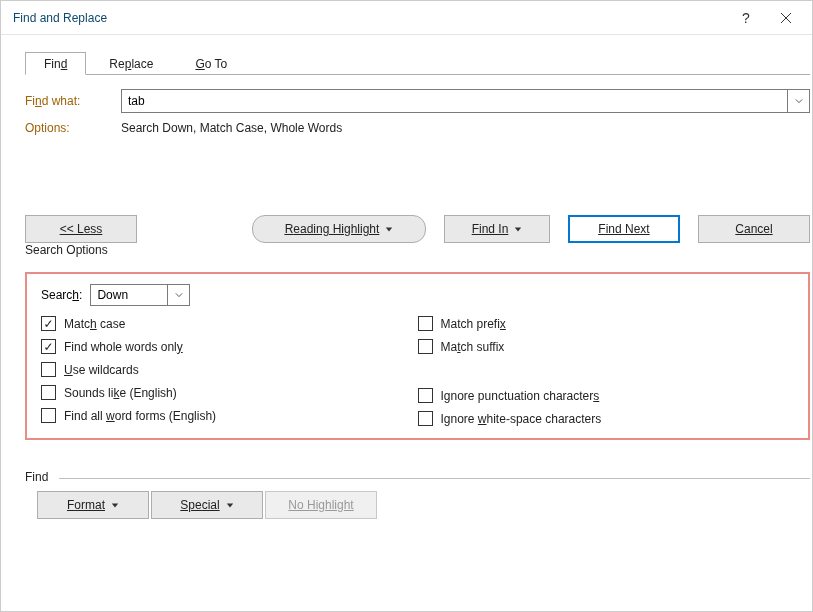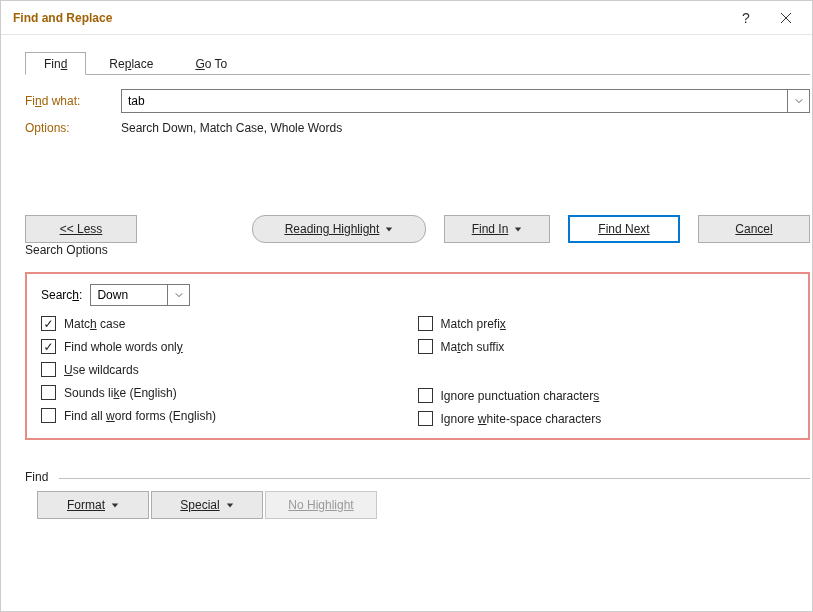--- a/index.html
+++ b/index.html
@@ -1,19 +1,19 @@
 <!DOCTYPE html>
 <html><head>
   <meta charset="utf-8">
   <style>
     * { box-sizing: border-box; font-family: "Segoe UI", Tahoma, sans-serif; font-size: 12px; }
     body { margin: 0; background:#fff; width:813px; height:612px; overflow:hidden; }
     .window { border:1px solid #ccc; width:813px; height:612px; display:flex; flex-direction:column; }
     .titlebar { display:flex; align-items:center; height:34px; padding:0 6px 0 12px; border-bottom:1px solid #e5e5e5; }
-    .title { flex:1; font-size:12px; color:#a16207;font-weight:bold; }
+    .title { flex:1; font-size:12px; color:#0c4a6e; }
     .tb-btn { width:40px; height:28px; display:flex; align-items:center; justify-content:center; color:#333; }
     .tb-btn svg { width:12px; height:12px; stroke:#333; stroke-width:1; fill:none; }
     .content { padding:16px 2px 12px 24px; flex:1; display:flex; flex-direction:column; position:relative; }
 
     
     .tabs { display:flex; border-bottom:1px solid #adadad; height:24px; }
     .tab { padding:4px 18px; border:1px solid transparent; border-bottom:none; margin-right:4px; cursor:default; color:#222; position:relative; top:1px; }
     .tab.active { border:1px solid #adadad; border-bottom:1px solid #fff; background:#fff; }
     .tab .ul { text-decoration:underline; }
 

